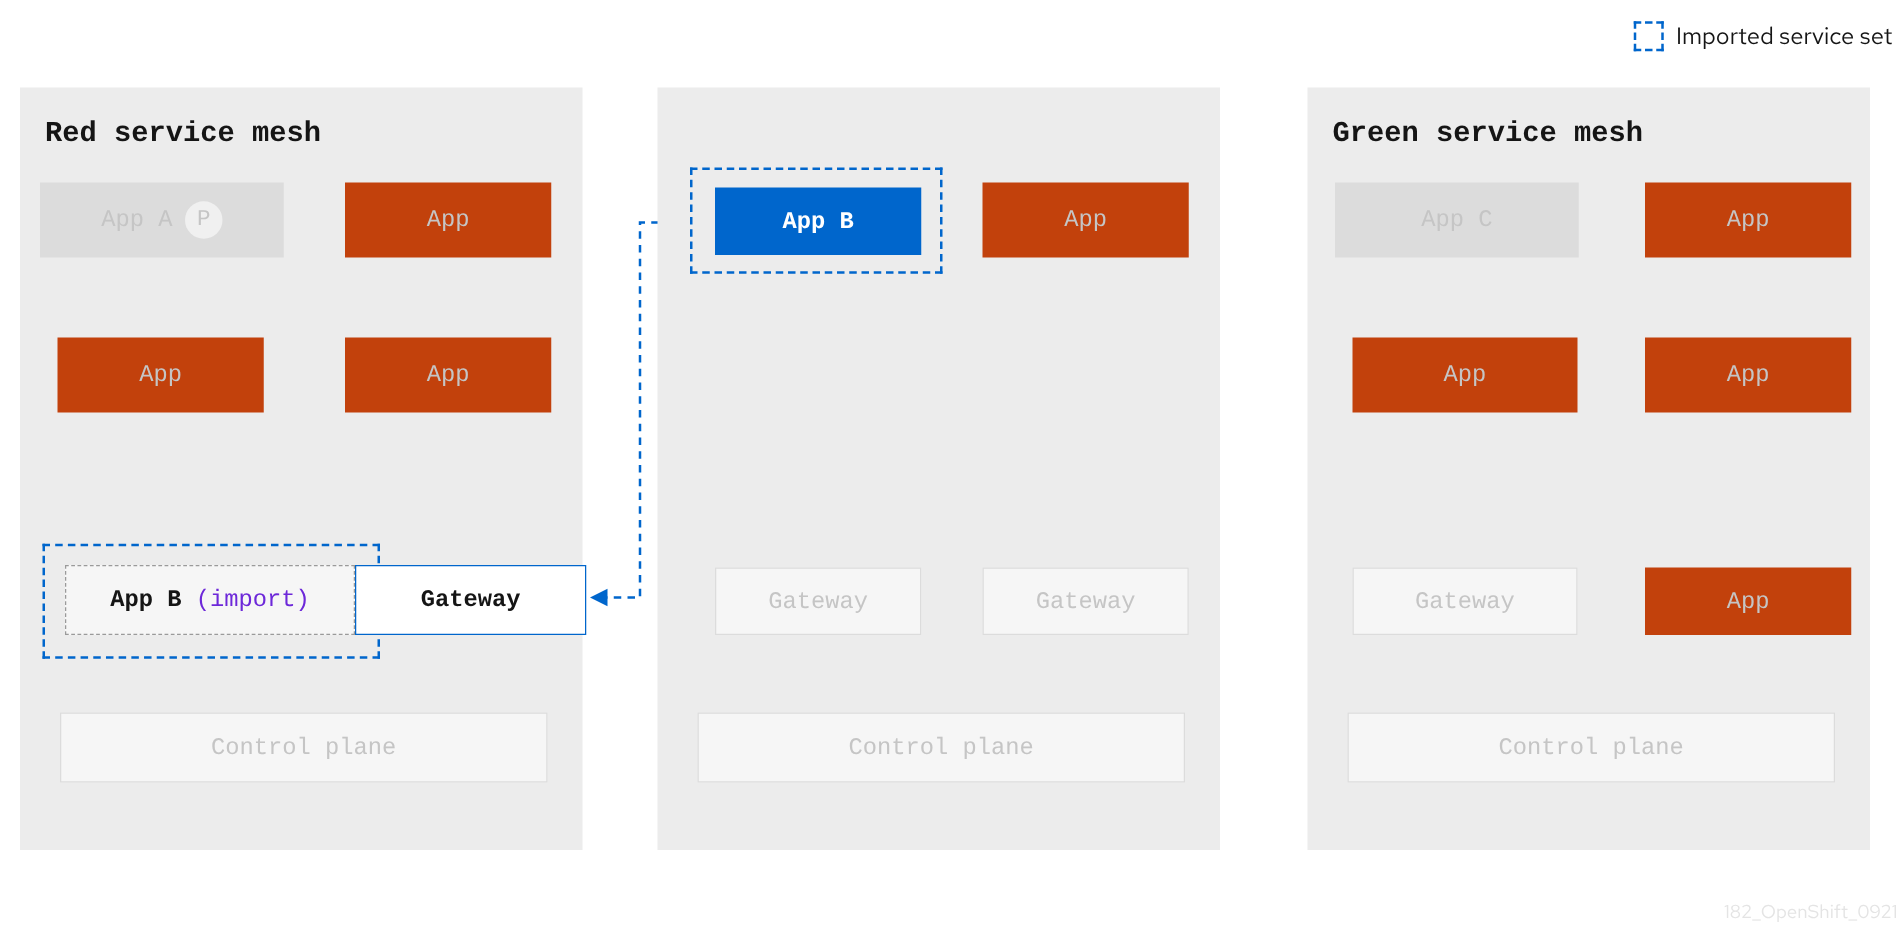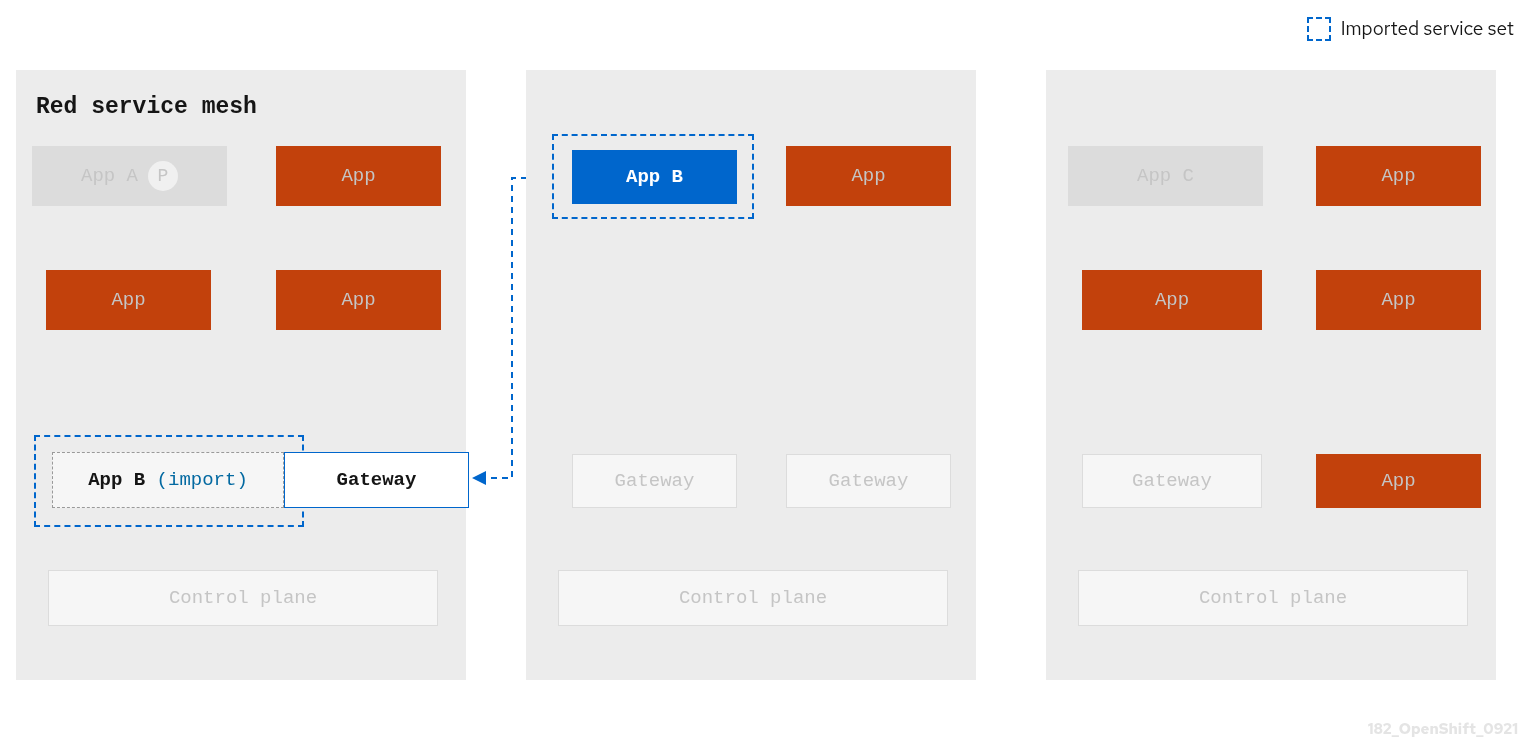--- a/index.html
+++ b/index.html
@@ -69,28 +69,28 @@
     background: transparent;
   }
   .dashed-grey {
     position: absolute;
     border: 1.5px dashed #9a9a9a;
     background: #f6f6f6;
     display: flex; align-items: center; justify-content: center;
     font-size: 19px;
   }
   .dashed-grey .strong { font-weight: 700; color: #151515; }
-  .dashed-grey .paren { color: #0369a1; font-weight: 400; }
+  .dashed-grey .paren { color: #6d28d9; font-weight: 400; }
   svg.wires { position: absolute; left: 0; top: 0; width: 1520px; height: 610px; pointer-events: none; }
   .wire-faded { stroke: #d8d8d8; stroke-width: 2; fill: none; }
   .wire-blue  { stroke: #06c; stroke-width: 2; fill: none; stroke-dasharray: 6 5; }
   .footer-note {
     position: absolute;
     right: 2px; bottom: 6px;
-    font-size: 15px; color: #e4e4e4; font-weight: bold;
+    font-size: 15px; color: #e4e4e4;
   }
 </style>
 </head>
 <body>
 
 <div class="legend">
   <span class="legend-swatch"></span>
   <span>Imported service set</span>
 </div>
 
@@ -152,20 +152,21 @@
 
     <div class="node light" style="left:260px; top:76px; width:165px; height:60px;">App</div>
 
     <div class="node outline" style="left:46px; top:384px; width:165px; height:54px;">Gateway</div>
     <div class="node outline" style="left:260px; top:384px; width:165px; height:54px;">Gateway</div>
 
     <div class="node outline" style="left:32px; top:500px; width:390px; height:56px;">Control plane</div>
   </div>
 
   <div class="mesh green">
+    <div class="mesh-title">Green service mesh</div>
 
     <div class="node mid" style="left:22px; top:76px; width:195px; height:60px;">App C</div>
     <div class="node light" style="left:270px; top:76px; width:165px; height:60px;">App</div>
 
     <div class="node light" style="left:36px; top:200px; width:180px; height:60px;">App</div>
     <div class="node light" style="left:270px; top:200px; width:165px; height:60px;">App</div>
 
     <div class="node outline" style="left:36px; top:384px; width:180px; height:54px;">Gateway</div>
     <div class="node light" style="left:270px; top:384px; width:165px; height:54px;">App</div>
 

